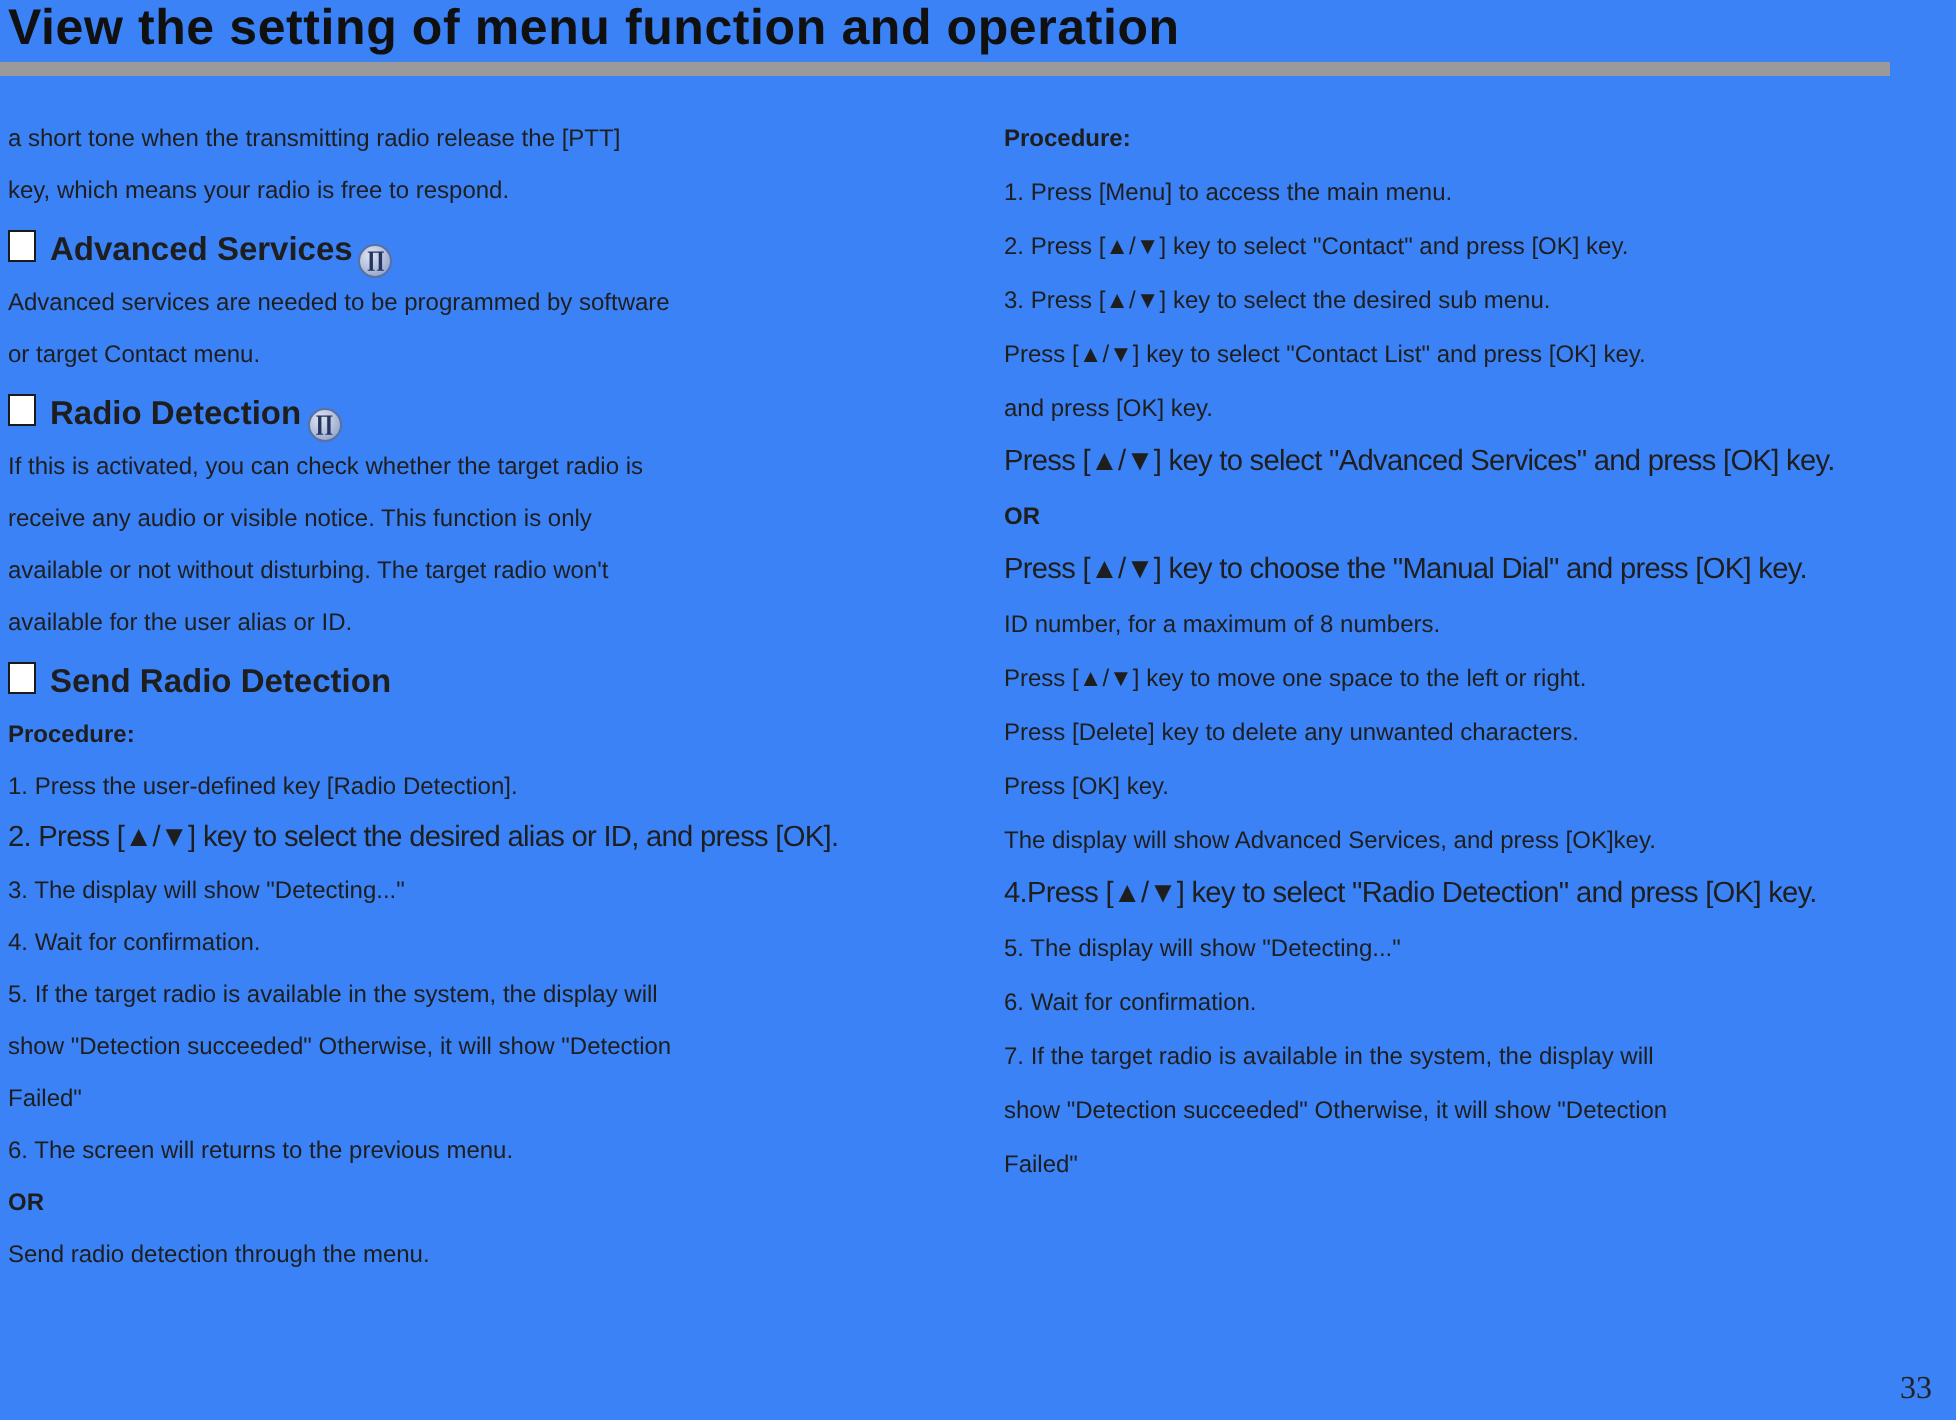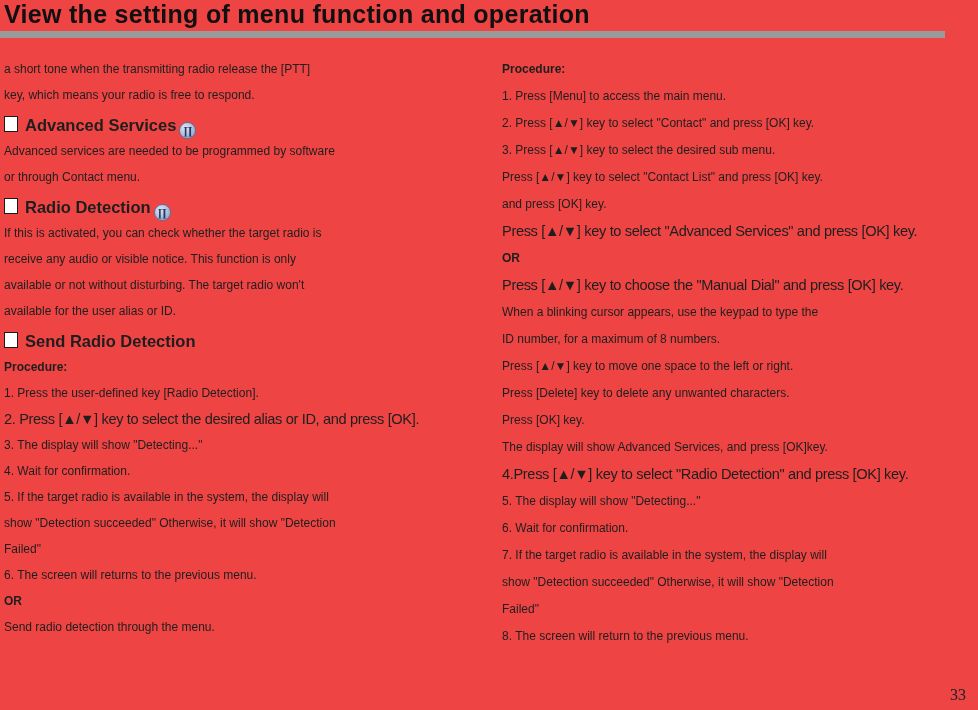--- a/index.html
+++ b/index.html
@@ -1,20 +1,20 @@
 <!DOCTYPE html>
 <html><head>
 <meta charset="utf-8">
 <style>
   html, body { margin: 0; padding: 0; background: #ffffff; }
   .page {
     position: relative;
     width: 978px;
     height: 710px;
-    background: #ef4444;
+    background: #3b82f6;
     font-family: "Liberation Sans", "DejaVu Sans", sans-serif;
     color: #1e1e1e;
     overflow: hidden;
   }
   .title {
     position: absolute;
     top: 0px;
     left: 4px;
     font-size: 25px;
     font-weight: 800;
@@ -95,21 +95,21 @@
   <div class="rule"></div>
 
   <div class="col col-left">
     <div class="ln">a short tone when the transmitting radio release the [PTT]</div>
     <div class="ln">key, which means your radio is free to respond.</div>
 
     <div class="ln heading gap">
       <span class="cbx"></span><span>Advanced Services</span><span class="badge"><span class="bglyph">∏</span></span>
     </div>
     <div class="ln">Advanced services are needed to be programmed by software</div>
-    <div class="ln">or through Contact menu.</div>
+    <div class="ln">or target Contact menu.</div>
 
     <div class="ln heading gap">
       <span class="cbx"></span><span>Radio Detection</span><span class="badge"><span class="bglyph">∏</span></span>
     </div>
     <div class="ln">If this is activated, you can check whether the target radio is</div>
     <div class="ln">receive any audio or visible notice. This function is only</div>
     <div class="ln">available or not without disturbing. The target radio won't</div>
     <div class="ln">available for the user alias or ID.</div>
 
     <div class="ln heading gap">
@@ -131,29 +131,27 @@
   <div class="col col-right">
     <div class="ln bold">Procedure:</div>
     <div class="ln">1. Press [Menu] to access the main menu.</div>
     <div class="ln">2. Press [▲/▼] key to select "Contact" and press [OK] key.</div>
     <div class="ln">3. Press [▲/▼] key to select the desired sub menu.</div>
     <div class="ln">Press [▲/▼] key to select "Contact List" and press [OK] key.</div>
     <div class="ln">and press [OK] key.</div>
     <div class="ln condensed">Press [▲/▼] key to select "Advanced Services" and press [OK] key.</div>
     <div class="ln bold">OR</div>
     <div class="ln condensed">Press [▲/▼] key to choose the "Manual Dial" and press [OK] key.</div>
-    <div class="ln">When a blinking cursor appears, use the keypad to type the</div>
     <div class="ln">ID number, for a maximum of 8 numbers.</div>
     <div class="ln">Press [▲/▼] key to move one space to the left or right.</div>
     <div class="ln">Press [Delete] key to delete any unwanted characters.</div>
     <div class="ln">Press [OK] key.</div>
     <div class="ln">The display will show Advanced Services, and press [OK]key.</div>
     <div class="ln condensed">4.Press [▲/▼] key to select "Radio Detection" and press [OK] key.</div>
     <div class="ln">5. The display will show "Detecting..."</div>
     <div class="ln">6. Wait for confirmation.</div>
     <div class="ln">7. If the target radio is available in the system, the display will</div>
     <div class="ln">show "Detection succeeded" Otherwise, it will show "Detection</div>
     <div class="ln">Failed"</div>
-    <div class="ln">8. The screen will return to the previous menu.</div>
   </div>
 
   <div class="pagenum">33</div>
 </div>
 
 </body></html>

